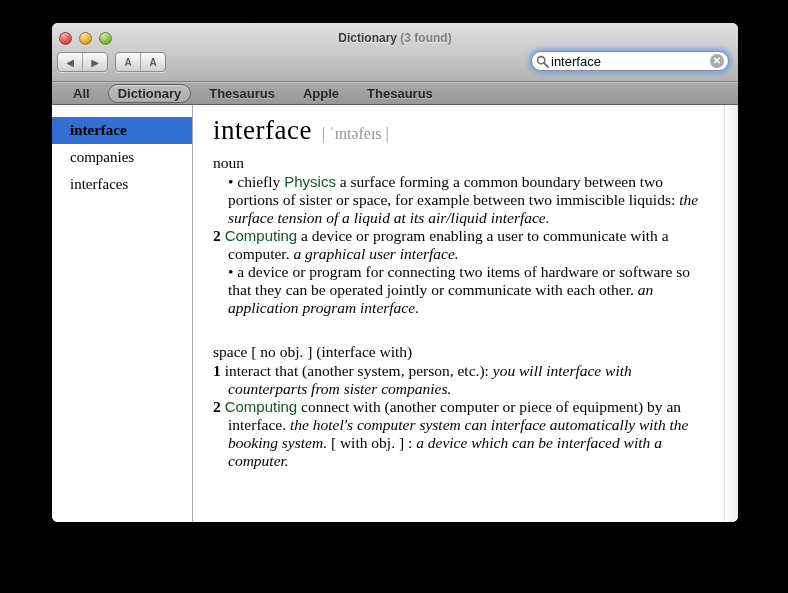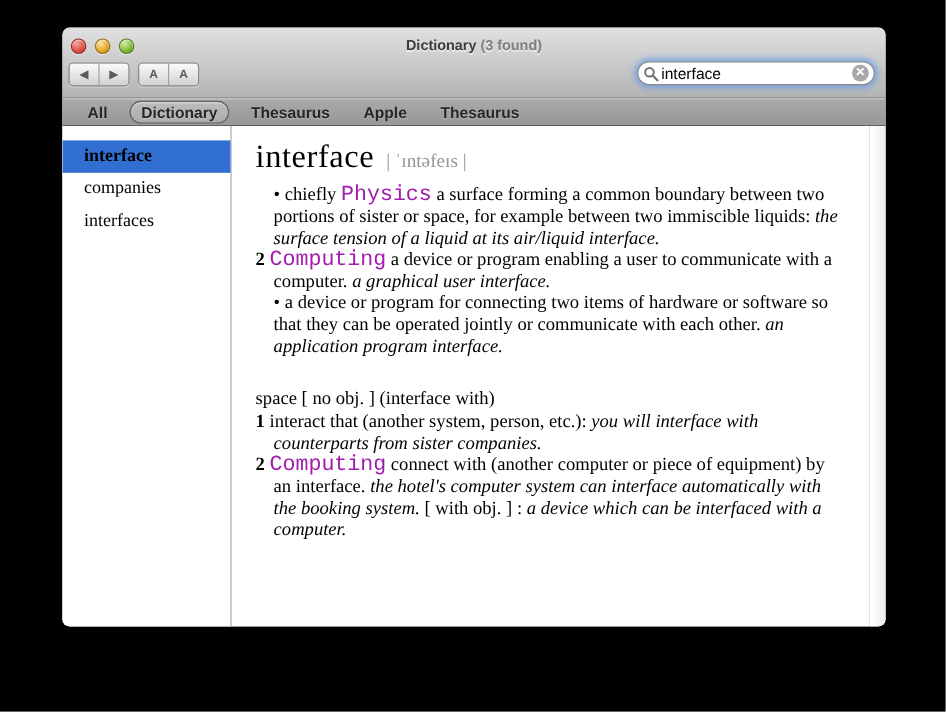--- a/index.html
+++ b/index.html
@@ -103,21 +103,21 @@
   .entry-body{width:492px;font-size:15.5px;line-height:18px;}
   .pos-line{margin:2px 0 1px 0;}
   .sense{padding-left:15px;text-indent:-15px;}
   .sense .num{font-weight:bold;}
   .bullet{padding-left:15px;}
   .section + .section{margin-top:26px;}
   .r-p{font-style:normal;}
   .r-i{font-style:italic;}
   .r-b{font-weight:normal;}
   .r-bi{font-weight:bold;font-style:italic;}
-  .r-l{font-family:Liberation Mono, monospace;font-size:18px;color:#a21caf;}
+  .r-l{font-family:Liberation Sans, sans-serif;font-size:15px;color:#14532d;}
 </style>
 </head>
 <body>
 
 <div class="window">
 
   <div class="chrome">
     <div class="traffic">
       <div class="light red"></div>
       <div class="light yellow"></div>
@@ -161,20 +161,21 @@
         <div class="side-item">companies</div>
         <div class="side-item">interfaces</div>
       </div>
     <div class="main">
       <div class="headword-row">
         <span class="headword">interface</span>
         <span class="pron">| ˈɪntəfeɪs |</span>
       </div>
       <div class="entry-body" id="entry-body">
           <div class="section">
+            <div class="pos-line"><span class="r-p">noun</span></div>
             <div class="bullet"><span class="r-p">• chiefly </span><span class="r-l">Physics</span><span class="r-p"> a surface forming a common boundary between two portions of sister or space, for example between two immiscible liquids: </span><span class="r-i">the surface tension of a liquid at its air/liquid interface.</span></div>
             <div class="sense"><span class="num">2 </span><span class="r-l">Computing</span><span class="r-p"> a device or program enabling a user to communicate with a computer. </span><span class="r-i">a graphical user interface.</span></div>
             <div class="bullet"><span class="r-p">• a device or program for connecting two items of hardware or software so that they can be operated jointly or communicate with each other. </span><span class="r-i">an application program interface.</span></div>
           </div>
           <div class="section">
             <div class="pos-line"><span class="r-p">space   [ no obj. ] (</span><span class="r-b">interface with</span><span class="r-p">)</span></div>
             <div class="sense"><span class="num">1 </span><span class="r-p">interact that (another system, person, etc.): </span><span class="r-i">you will interface with counterparts from sister companies.</span></div>
             <div class="sense"><span class="num">2 </span><span class="r-l">Computing</span><span class="r-p"> connect with (another computer or piece of equipment) by an interface. </span><span class="r-i">the hotel's computer system can interface automatically with the booking system.</span><span class="r-p"> [ with obj. ] : </span><span class="r-i">a device which can be interfaced with a computer.</span></div>
           </div>
         </div>

